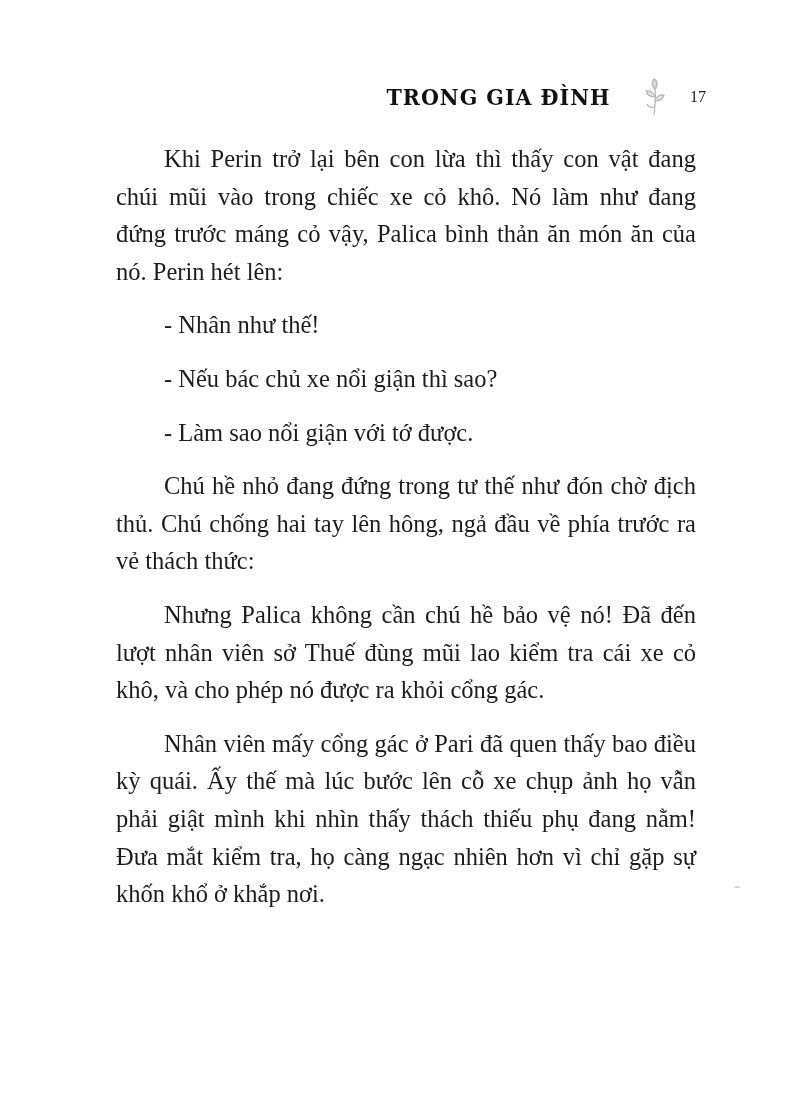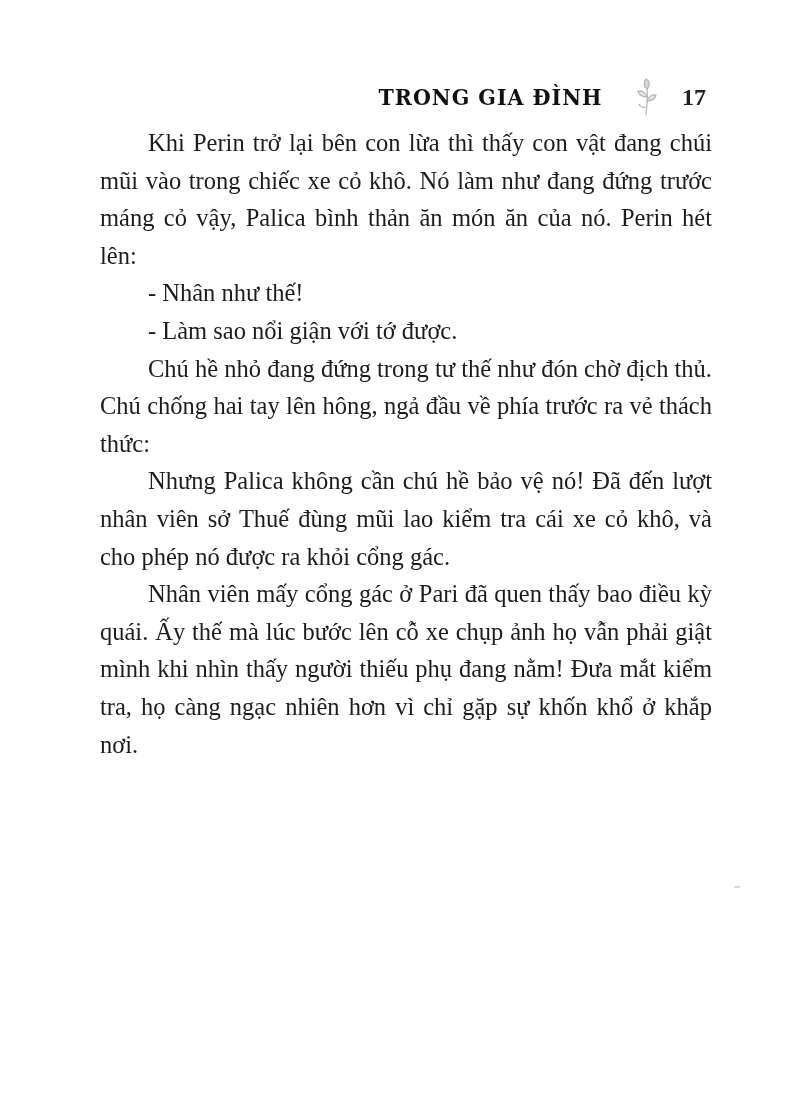--- a/index.html
+++ b/index.html
@@ -39,36 +39,35 @@
   .header-ornament {
     margin-left: 30px;
     margin-right: 20px;
     width: 30px;
     height: 40px;
     display: inline-block;
     flex: 0 0 auto;
   }
   .header-page-number {
     font-family: "Liberation Serif", serif;
-    font-size: 24px;
+    font-size: 16px;
     color: #222222;
     line-height: 1;
-    font-weight: bold;
   }
   .content {
     position: absolute;
     top: 124px;
     left: 100px;
     width: 612px;
     font-size: 24.5px;
     line-height: 37.6px;
     text-align: justify;
   }
   .content p {
-    margin: 0;
+    margin: 16px;
     padding: 0;
     text-indent: 48px;
   }
   .print-artifact {
     position: absolute;
     left: 734px;
     top: 886px;
     width: 6px;
     height: 2px;
     background: #d8d8d8;
@@ -92,21 +91,22 @@
           <path d="M14 30 C11 31 8 30 7 27"></path>
         </g>
       </svg>
     </span>
     <span class="header-page-number">17</span>
   </div>
 
   <div class="content">
     <p>Khi Perin trở lại bên con lừa thì thấy con vật đang chúi mũi vào trong chiếc xe cỏ khô. Nó làm như đang đứng trước máng cỏ vậy, Palica bình thản ăn món ăn của nó. Perin hét lên:</p>
     <p>- Nhân như thế!</p>
+    <p>- Nếu bác chủ xe nổi giận thì sao?</p>
     <p>- Làm sao nổi giận với tớ được.</p>
     <p>Chú hề nhỏ đang đứng trong tư thế như đón chờ địch thủ. Chú chống hai tay lên hông, ngả đầu về phía trước ra vẻ thách thức:</p>
     <p>Nhưng Palica không cần chú hề bảo vệ nó! Đã đến lượt nhân viên sở Thuế đùng mũi lao kiểm tra cái xe cỏ khô, và cho phép nó được ra khỏi cổng gác.</p>
-    <p>Nhân viên mấy cổng gác ở Pari đã quen thấy bao điều kỳ quái. Ấy thế mà lúc bước lên cỗ xe chụp ảnh họ vẫn phải giật mình khi nhìn thấy người thiếu phụ đang nằm! Đưa mắt kiểm tra, họ càng ngạc nhiên hơn vì chỉ gặp sự khốn khổ ở khắp nơi.</p>
+    <p>Nhân viên mấy cổng gác ở Pari đã quen thấy bao điều kỳ quái. Ấy thế mà lúc bước lên cỗ xe chụp ảnh họ vẫn phải giật mình khi nhìn thấy thách thiếu phụ đang nằm! Đưa mắt kiểm tra, họ càng ngạc nhiên hơn vì chỉ gặp sự khốn khổ ở khắp nơi.</p>
   </div>
 
   <div class="print-artifact"></div>
 
 </div>
 
 </body></html>

